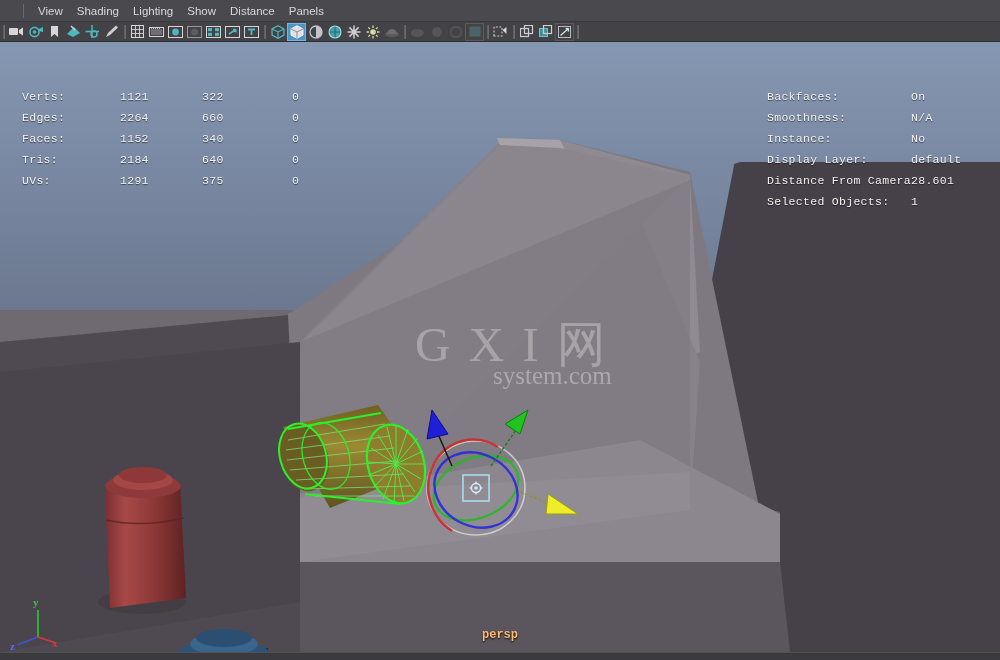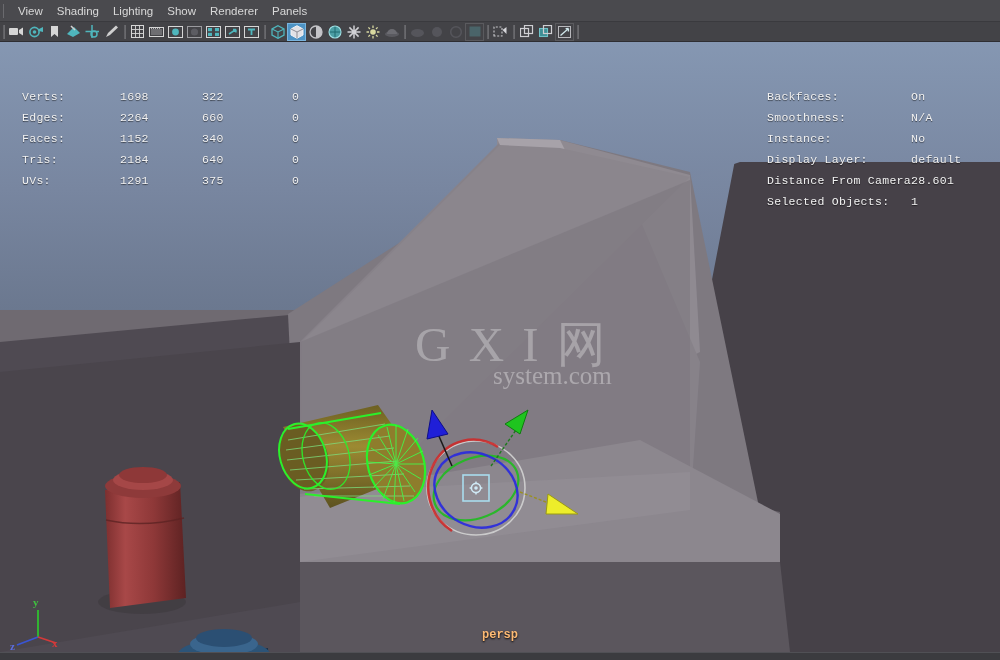--- a/index.html
+++ b/index.html
@@ -6,20 +6,21 @@
   html,body { width:1000px; height:660px; overflow:hidden; background:#3b3b3f; }
   body { font-family:"Liberation Sans", sans-serif; }
 
   #app { position:relative; width:1000px; height:660px; background:#3b3b3f; }
 
   
   .menubar{
     position:absolute; left:0; top:0; width:1000px; height:22px;
     background:#4a4a4e; display:flex; align-items:center;
     border-bottom:1px solid #3a3a3e;
+    padding-left:20px;
   }
   .menubar .mleft{ width:8px; height:14px; border-left:1px solid #6a6a6e; margin-left:3px;}
   .menu-item{
     color:#d8d8d8; font-size:11.5px; padding:2px 7px; line-height:14px;
     font-family:"Liberation Sans", sans-serif; white-space:nowrap; cursor:default;
   }
 
   
   .toolbar{
     position:absolute; left:0; top:22px; width:1000px; height:20px;
@@ -99,21 +100,21 @@
 <body>
 
 <div id="app">
 
   <div class="menubar">
     <div class="mleft"></div>
     <div class="menu-item">View</div>
     <div class="menu-item">Shading</div>
     <div class="menu-item">Lighting</div>
     <div class="menu-item">Show</div>
-    <div class="menu-item">Renderer</div>
+    <div class="menu-item">Distance</div>
     <div class="menu-item">Panels</div>
   </div>
 
   <div class="toolbar">
 
     <div class="tsep"></div>
 
     <div class="tbtn">
       <svg width="15" height="11">
           <rect x="0" y="2" width="9" height="7" rx="1" fill="#d6d6d6"></rect>
@@ -464,21 +465,21 @@
     <span class="axlabel" style="left:52px; top:595px; color:#d43a3a;">x</span>
 
     <div class="wm">
       <div class="wm-main">G X I 网</div>
       <div class="wm-sub">system.com</div>
     </div>
 
     <div class="hud hud-left">
       <div class="hud-row">
         <span class="hl-label">Verts:</span>
-        <span class="hl-c1">1698</span>
+        <span class="hl-c1">1121</span>
         <span class="hl-c2">322</span>
         <span style="position:absolute;left:270px">0</span>
       </div>
       <div class="hud-row">
         <span class="hl-label">Edges:</span>
         <span class="hl-c1">2264</span>
         <span class="hl-c2">660</span>
         <span style="position:absolute;left:270px">0</span>
       </div>
       <div class="hud-row">

